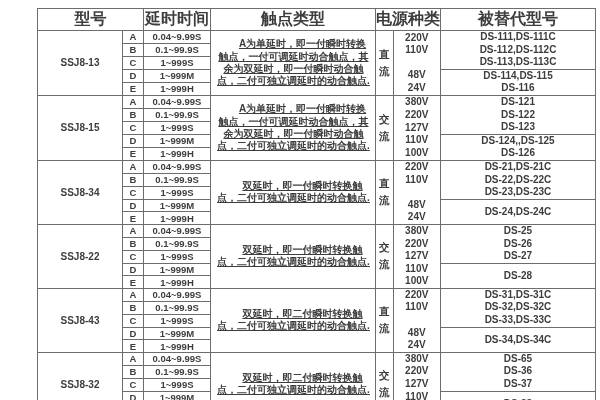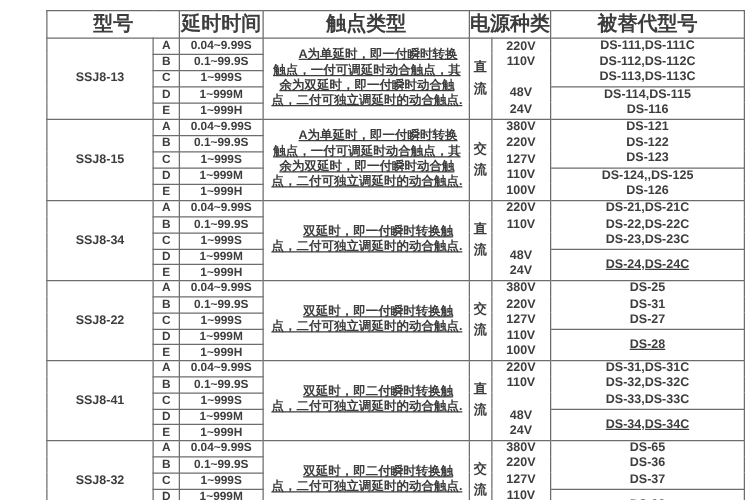--- a/index.html
+++ b/index.html
@@ -29,21 +29,21 @@
     font-size:10px;text-align:center;
     padding:0 5px 0 6px;white-space:normal;text-decoration:underline;
   }
   .ctext{line-height:12.4px;text-indent:1.8em;}
   td.plabel{font-size:10.5px;}
   .pchar{line-height:13px;margin:4px 0;}
   td.volt{font-size:10px;text-align:center;}
   .vline{height:12.6px;line-height:12.6px;}
   td.rep{font-size:10px;}
   .rline{height:12.6px;line-height:12.6px;}
-  .rsingle{line-height:12px;text-decoration:underline;}
+  .rsingle{line-height:12px;}
 </style>
 </head>
 <body>
 
 <div class="wrap">
   <table>
     <colgroup>
       <col style="width:85px">
         <col style="width:21px">
         <col style="width:67px">
@@ -206,21 +206,21 @@
           </td>
           <td class="volt" rowspan="5">
             <div class="vline">380V</div>
             <div class="vline">220V</div>
             <div class="vline">127V</div>
             <div class="vline">110V</div>
             <div class="vline">100V</div>
           </td>
           <td class="rep" rowspan="3">
             <div class="rline">DS-25</div>
-            <div class="rline">DS-31</div>
+            <div class="rline">DS-26</div>
             <div class="rline">DS-27</div>
           </td>
         </tr>
         <tr class="r">
           <td class="letter">B</td>
           <td class="delay">0.1~99.9S</td>
         </tr>
         <tr class="r">
           <td class="letter">C</td>
           <td class="delay">1~999S</td>
@@ -230,21 +230,21 @@
           <td class="delay">1~999M</td>
           <td class="rep" rowspan="2">
             <div class="rsingle">DS-28</div>
           </td>
         </tr>
         <tr class="r">
           <td class="letter">E</td>
           <td class="delay">1~999H</td>
         </tr>
         <tr class="r">
-          <td class="model" rowspan="5">SSJ8-41</td>
+          <td class="model" rowspan="5">SSJ8-43</td>
           <td class="letter">A</td>
           <td class="delay">0.04~9.99S</td>
           <td class="contact" rowspan="5">
             <div class="ctext">双延时，即二付瞬时转换触点，二付可独立调延时的动合触点.</div>
           </td>
           <td class="plabel" rowspan="5">
             <div class="pchar">直</div>
             <div class="pchar">流</div>
           </td>
           <td class="volt" rowspan="5">

